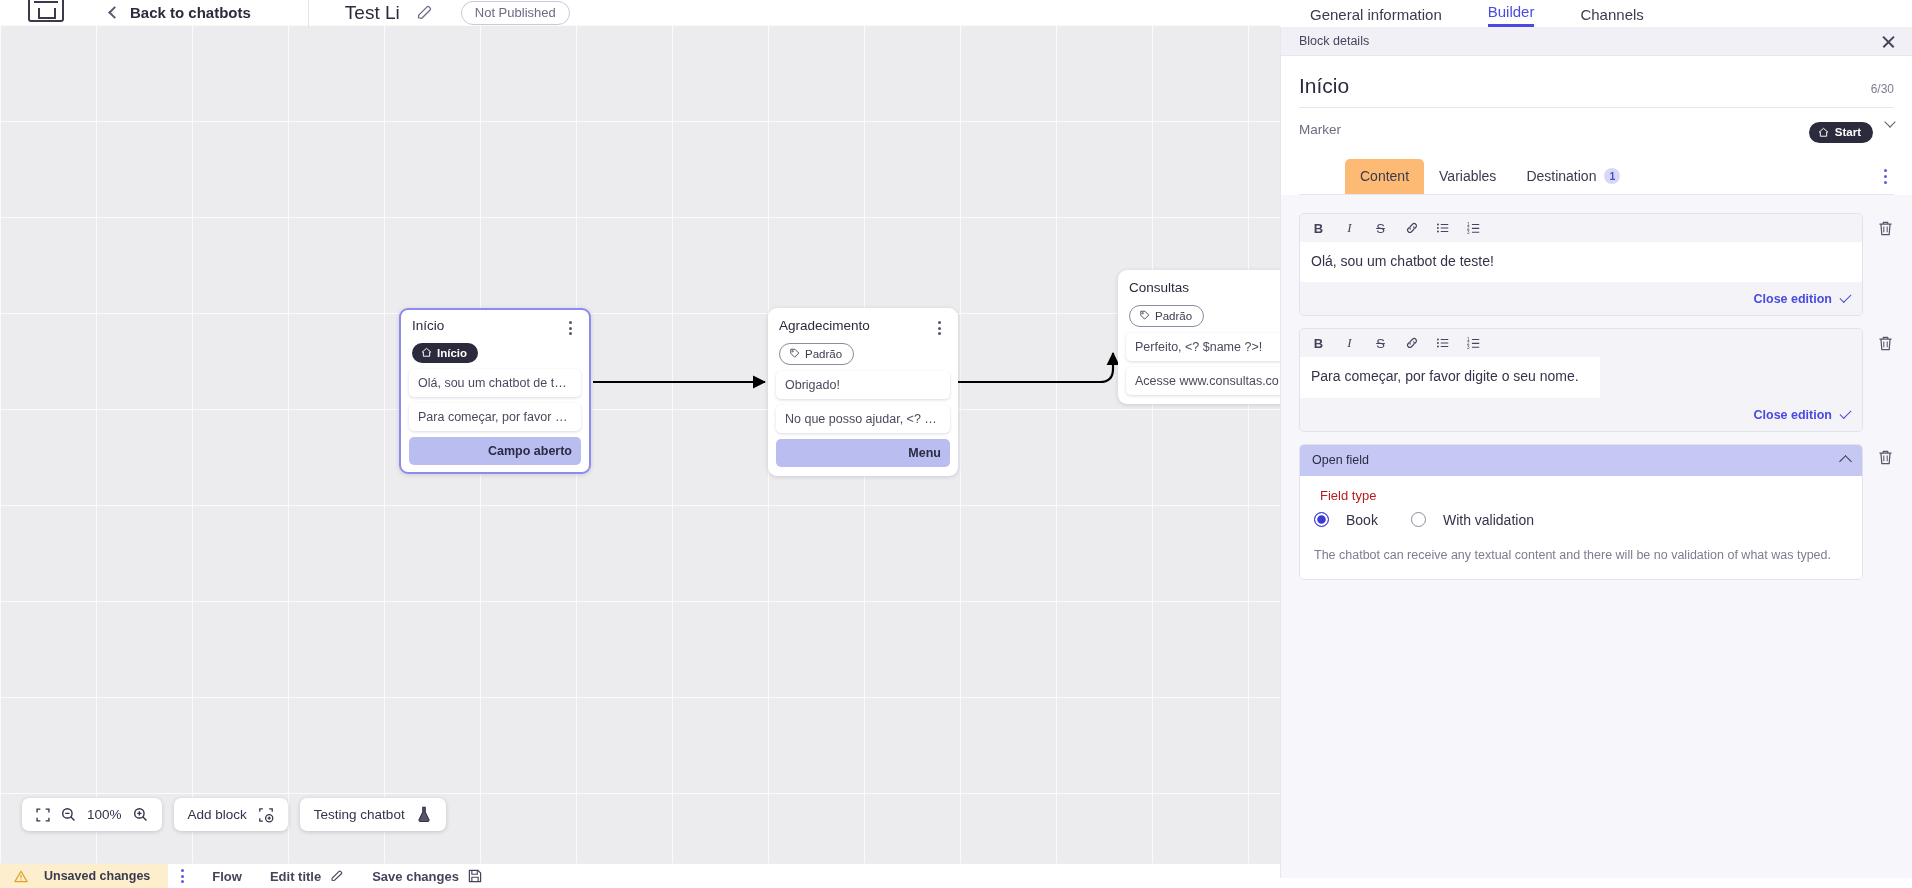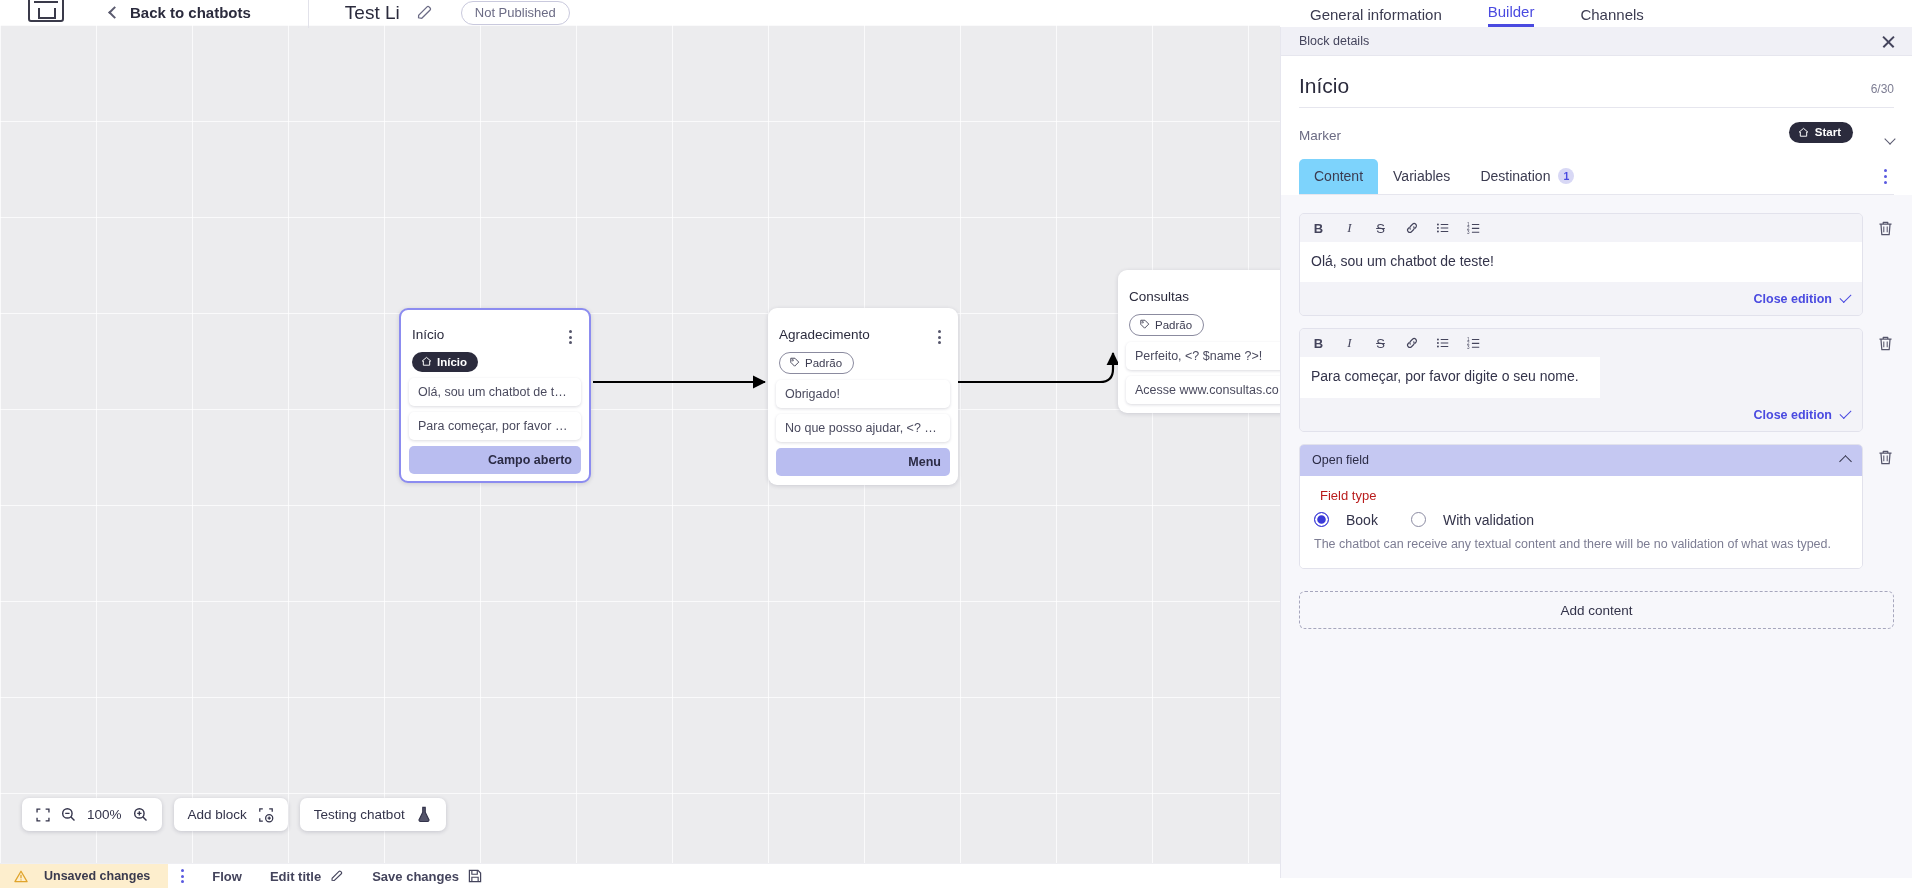--- a/index.html
+++ b/index.html
@@ -79,21 +79,21 @@
   }
   .canvas-svg { position: absolute; inset: 0; width: 100%; height: 100%; }
 
   
   .node {
     position: absolute; background: #ffffff; border-radius: 9px;
     box-shadow: 0 1px 4px rgba(40,40,70,.16);
     padding: 10px 0 9px; z-index: 5;
   }
   .node.selected { border: 2px solid #8c8cf0; padding: 8px 0 7px; }
-  .node-head { display: flex; align-items: flex-start; padding: 0 12px 0 11px; margin-top: 9px; }
+  .node-head { display: flex; align-items: flex-start; padding: 0 12px 0 11px; }
   .node-title { font-size: 13.5px; color: #2b2b3d; flex: 1; white-space: nowrap; }
   .kebab { width: 14px; display: flex; flex-direction: column; align-items: center; gap: 2.5px; cursor: pointer; padding-top: 3px; }
   .kebab i { width: 3px; height: 3px; background: #55556b; border-radius: 50%; display: block; }
   .tag {
     display: inline-flex; align-items: center; gap: 5px;
     margin: 8px 0 0 11px; border-radius: 13px; padding: 3.5px 11px 4px 9px;
     font-size: 11.5px; white-space: nowrap;
   }
   .tag-dark { background: #2b2b3d; color: #ffffff; font-weight: bold; }
   .tag-light { border: 1px solid #8b8b9f; color: #3b3b50; background: transparent; }
@@ -155,42 +155,42 @@
   }
   .x-icon::before { transform: rotate(45deg); }
   .x-icon::after { transform: rotate(-45deg); }
 
   .panel-body { background: #ffffff; padding: 0 18px; }
   .blk-title-row { display: flex; align-items: baseline; padding: 18px 0 9px; }
   .blk-title { flex: 1; font-size: 21px; color: #2b2b3d; }
   .blk-count { font-size: 12px; color: #7d7d93; }
   .hr { height: 1px; background: #e6e6ee; }
   .marker-row {
-    display: flex; align-items: flex-end; padding: 14px 0 16px; gap: 20px;
+    display: flex; align-items: flex-start; padding: 14px 0 16px;
   }
   .marker-lbl { flex: 1; font-size: 13.5px; color: #6b6b83; }
   .start-pill {
     display: inline-flex; align-items: center; gap: 6px; background: #2b2b3d;
     color: #fff; border-radius: 13px; font-size: 11.5px; font-weight: bold;
     padding: 4px 12px 5px 9px; white-space: nowrap; cursor: pointer;
   }
   .chev-down {
     width: 8px; height: 8px; border-right: 1.6px solid #5a5a70;
     border-bottom: 1.6px solid #5a5a70; transform: rotate(45deg);
     margin-left: 13px; margin-top: -4px; cursor: pointer;
   }
   .tabs {
     display: flex; align-items: center; border-bottom: 1px solid #e6e6ee;
     gap: 0; position: relative;
   }
   .tab {
     padding: 9px 15px 10px; font-size: 14px; color: #3b3b50; cursor: pointer;
     display: flex; align-items: center; gap: 8px; white-space: nowrap;
   }
-  .tab.active { background: #7dd3fc; border-radius: 5px 5px 0 0; }
+  .tab.active { background: #fdba74; border-radius: 5px 5px 0 0; margin-left: 46px; }
   .tab-badge {
     background: #d8d8f5; color: #4a4ae0; border-radius: 50%;
     width: 16px; height: 16px; font-size: 10.5px; display: flex;
     align-items: center; justify-content: center; font-weight: bold;
   }
   .tabs-kebab {
     margin-left: auto; margin-right: 7px; display: flex; flex-direction: column;
     gap: 2.5px; cursor: pointer;
   }
   .tabs-kebab i { width: 3.2px; height: 3.2px; background: #5a5ae0; border-radius: 50%; }
@@ -239,21 +239,21 @@
   }
   .of-body { background: #ffffff; padding: 12px 14px 15px; }
   .of-label { font-size: 13px; color: #b91c1c; margin-bottom: 9px; padding-left: 6px; }
   .radio-row { display: flex; gap: 17px; }
   .radio {
     width: 15px; height: 15px; border-radius: 50%; border: 1.6px solid #8b8ba2;
     display: inline-block; flex: none; cursor: pointer; position: relative;
   }
   .radio.on { border-color: #3a3ad8; background: #3a3ad8; box-shadow: inset 0 0 0 2.2px #fff; }
   .radio-lbl { font-size: 14px; color: #33334a; margin-right: 16px; white-space: nowrap; }
-  .of-desc { font-size: 12.5px; color: #7d7d93; line-height: 1.5; margin-top: 7px; }
+  .of-desc { font-size: 12.5px; color: #7d7d93; line-height: 1.5; margin-top: 18px; }
 
   .add-content {
     margin-top: 22px; border: 1.5px dashed #a6a6bd; border-radius: 6px;
     height: 38px; display: flex; align-items: center; justify-content: center;
     font-size: 13.5px; color: #33334a; cursor: pointer; background: transparent;
   }
   svg { display: block; }
 </style>
 </head>
 <body>
@@ -609,16 +609,15 @@
           </div>
         </div>
         <span class="trash" style="margin-top:5px;">
           <svg width="17" height="17" viewBox="0 0 18 18">
             <path d="M2.6 4.4 L15.4 4.4 M6.6 4.4 L6.6 2.6 L11.4 2.6 L11.4 4.4 M4.2 4.4 L5.1 15.6 L12.9 15.6 L13.8 4.4" fill="none" stroke="#55556b" stroke-width="1.3" stroke-linejoin="round"></path>
             <path d="M7.2 7 L7.2 13 M10.8 7 L10.8 13" stroke="#55556b" stroke-width="1.1"></path>
           </svg>
         </span>
       </div>
 
-      <div class="add-content">Add content</div>
     </div>
   </div>
 </div>
 
 </body></html>

